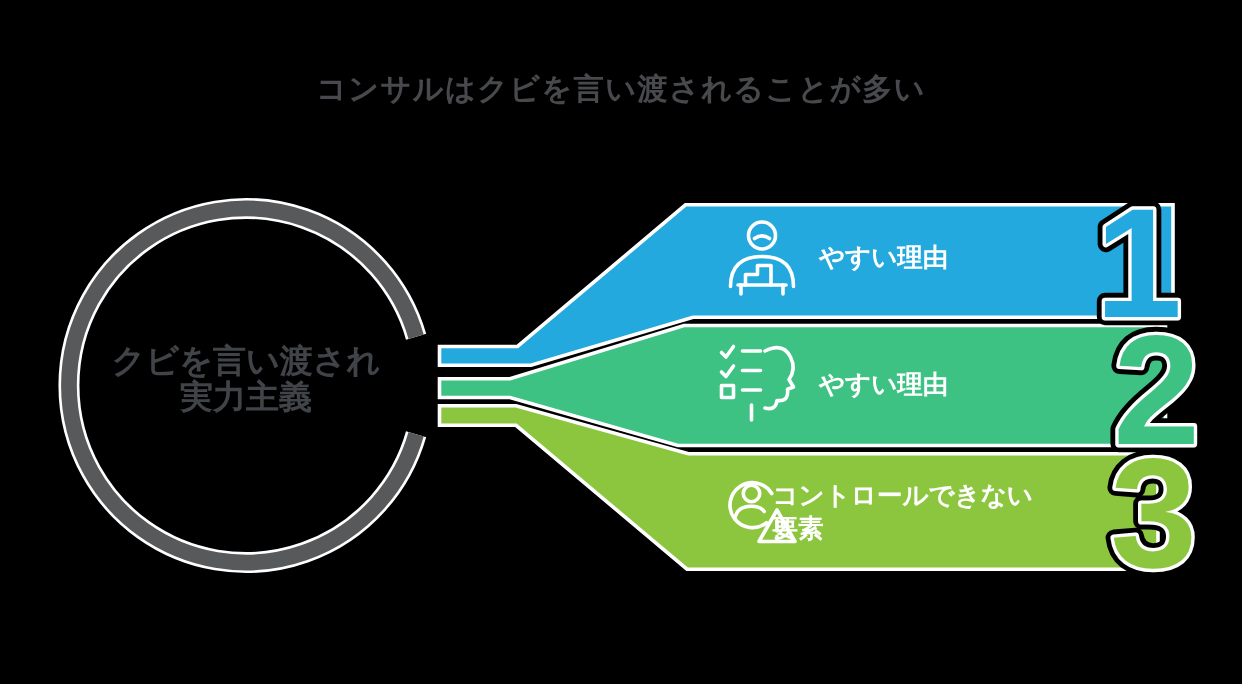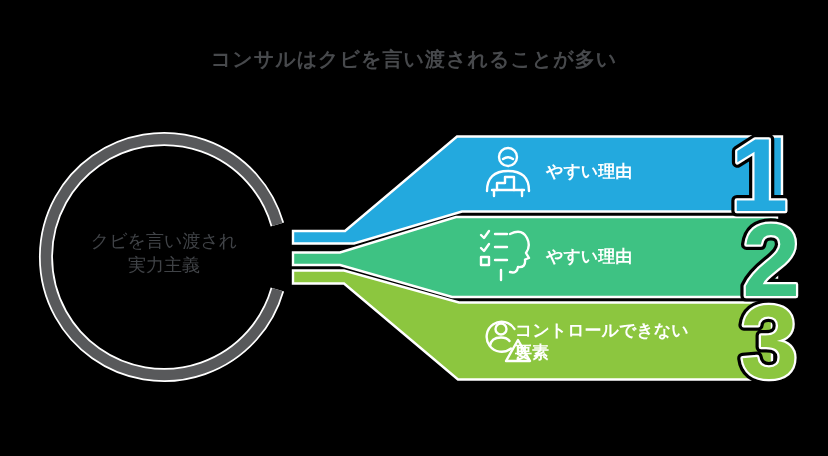--- a/index.html
+++ b/index.html
@@ -7,21 +7,21 @@
     position:relative;width:828px;height:456px;background:#000;overflow:hidden;
     font-family:"Liberation Sans","DejaVu Sans",sans-serif;
   }
   .title{
     position:absolute;left:0;top:46px;width:828px;text-align:center;
     font-size:20px;font-weight:bold;letter-spacing:1px;color:#47494c;
   }
   .stage{position:absolute;left:0;top:0;width:828px;height:456px;}
   .circle-label{
     position:absolute;left:54px;top:229px;width:220px;text-align:center;
-    font-size:18px;font-weight:normal;line-height:24px;color:#404347;
+    font-size:22px;font-weight:bold;line-height:24px;color:#404347;
   }
   .item-label{
     position:absolute;color:#ffffff;font-weight:bold;font-size:17px;line-height:22px;
   }
   .label-1{left:546px;top:161px;width:220px;}
   .label-2{left:546px;top:246px;width:220px;}
   .label-3{left:515px;top:320px;width:186px;}
   .icon{position:absolute;}
   .icon svg{display:block;}
   .icon-1{left:483px;top:146px;}

